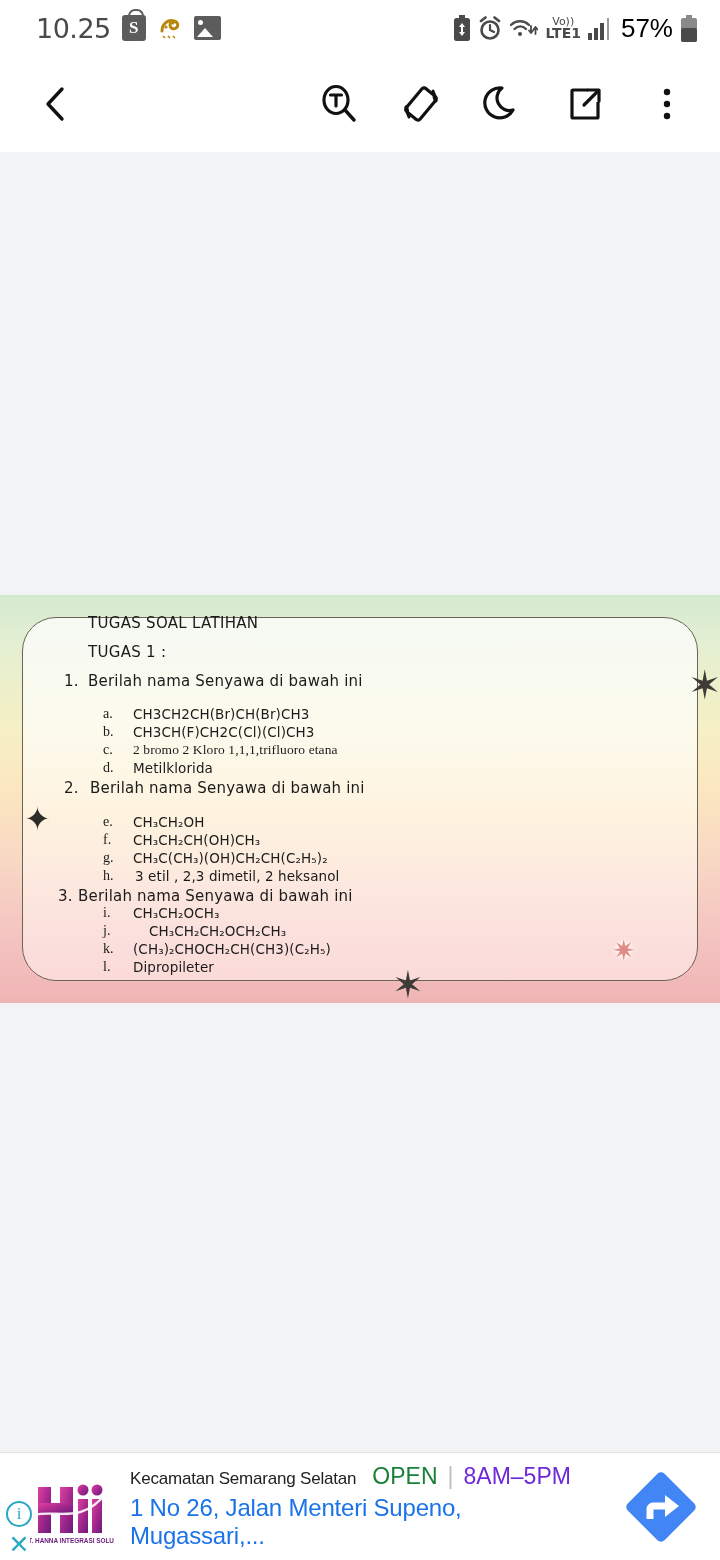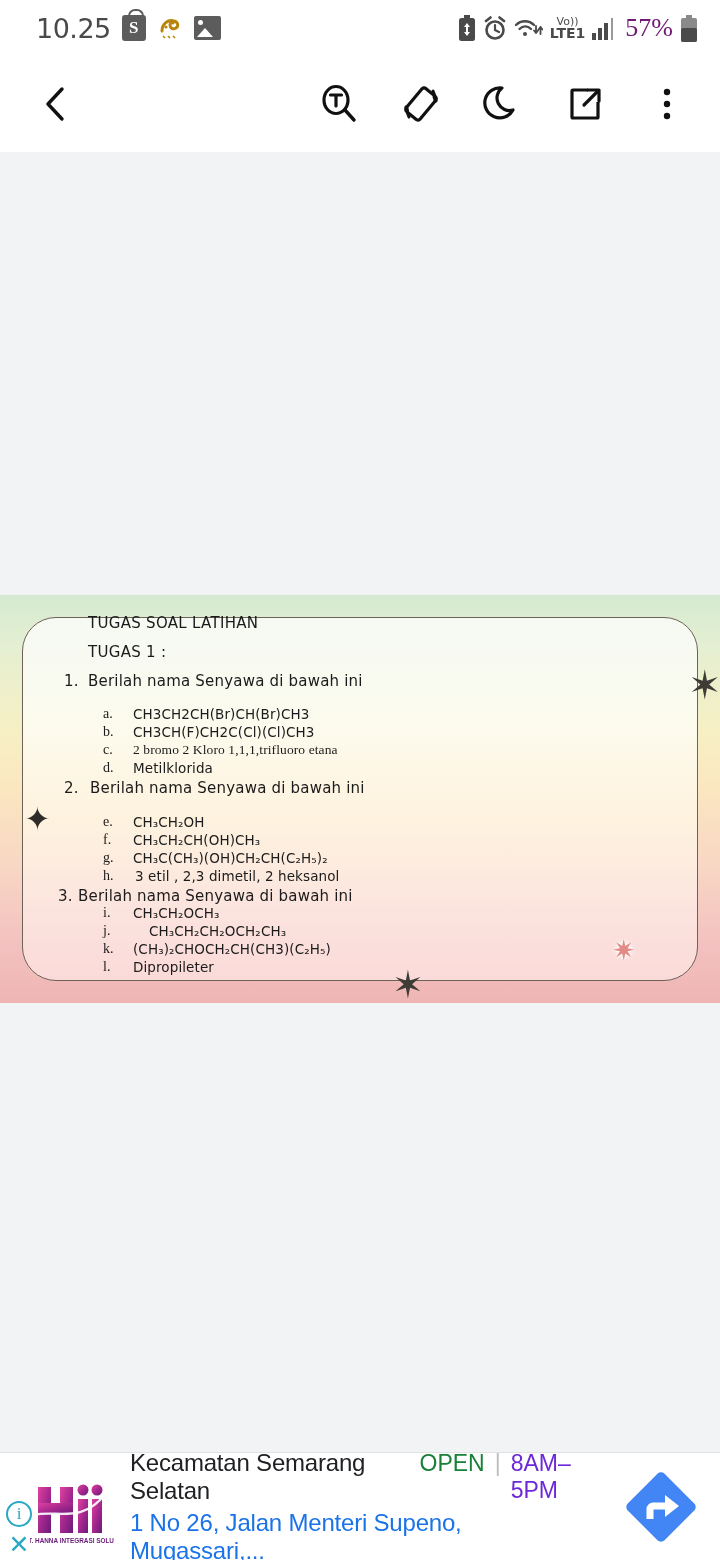--- a/index.html
+++ b/index.html
@@ -14,21 +14,21 @@
   
   .statusbar {
     position: absolute; top: 0; left: 0; width: 720px; height: 56px;
     background: #ffffff;
     display: flex; align-items: center; justify-content: space-between;
     padding: 0 22px 0 36px;
   }
   .sb-left { display: flex; align-items: center; gap: 11px; }
   .sb-time { font-size: 27px; color: #4a4a4a; letter-spacing: -0.5px; font-family: "DejaVu Sans", sans-serif; }
   .sb-right { display: flex; align-items: center; gap: 7px; }
-  .sb-pct { font-size: 26px; color: #701a75; font-family: Liberation Serif, serif; margin-left: 4px; }
+  .sb-pct { font-size: 26px; color: #000000; font-family: Liberation Sans, sans-serif; margin-left: 4px; }
   .ic { display: inline-flex; align-items: center; justify-content: space-between; }
 
   .shopee-ic { width: 24px; height: 26px; background: #5c5c5c; border-radius: 3px;
      position: relative; display:inline-block; }
   .shopee-ic:before { content:""; position:absolute; left:6px; top:-6px; width:12px; height:10px;
      border:2.5px solid #5c5c5c; border-bottom:none; border-radius:7px 7px 0 0; }
   .shopee-ic:after { content:"S"; position:absolute; left:0; top:0; width:24px; height:26px;
      color:#fff; font-size:17px; font-weight:bold; line-height:26px; text-align:center;
      font-family:"Liberation Serif", serif; }
 
@@ -108,21 +108,21 @@
     position: absolute; left: 30px; top: 14px; width: 84px; height: 80px;
     display: flex; align-items: flex-end; justify-content: center;
   }
   .ad-info { position: absolute; left: 6px; top: 48px; width: 26px; height: 26px;
      border: 2px solid #2aa8c4; border-radius: 50%; color:#2aa8c4; font-size: 17px;
      display:flex; align-items:center; justify-content:center; font-family:"Liberation Serif", serif; }
   .ad-close { position: absolute; left: 6px; top: 80px; width: 26px; height: 24px;
      color:#2aa8c4; font-size: 25px; display:flex; align-items:center; justify-content:center; }
   .ad-body { flex: 1; padding-left: 6px; }
   .ad-row1 { display: flex; align-items: baseline; }
-  .ad-title { font-size: 24px; color: #202124; letter-spacing: -0.2px; }
+  .ad-title { font-size: 17px; color: #202124; letter-spacing: -0.2px; }
   .ad-open { font-size: 23px; color: #188038; margin-left: 16px; }
   .ad-div { color: #bdbdbd; margin: 0 10px; font-size: 23px; }
   .ad-hours { font-size: 23px; color: #6d28d9; }
   .ad-addr { font-size: 24px; color: #1a73e8; margin-top: 4px; letter-spacing: -0.2px; }
   .ad-dir { width: 118px; flex: 0 0 118px; display: flex; align-items: center; justify-content: center; }
 </style>
 </head>
 <body>
 
 <div id="app">

